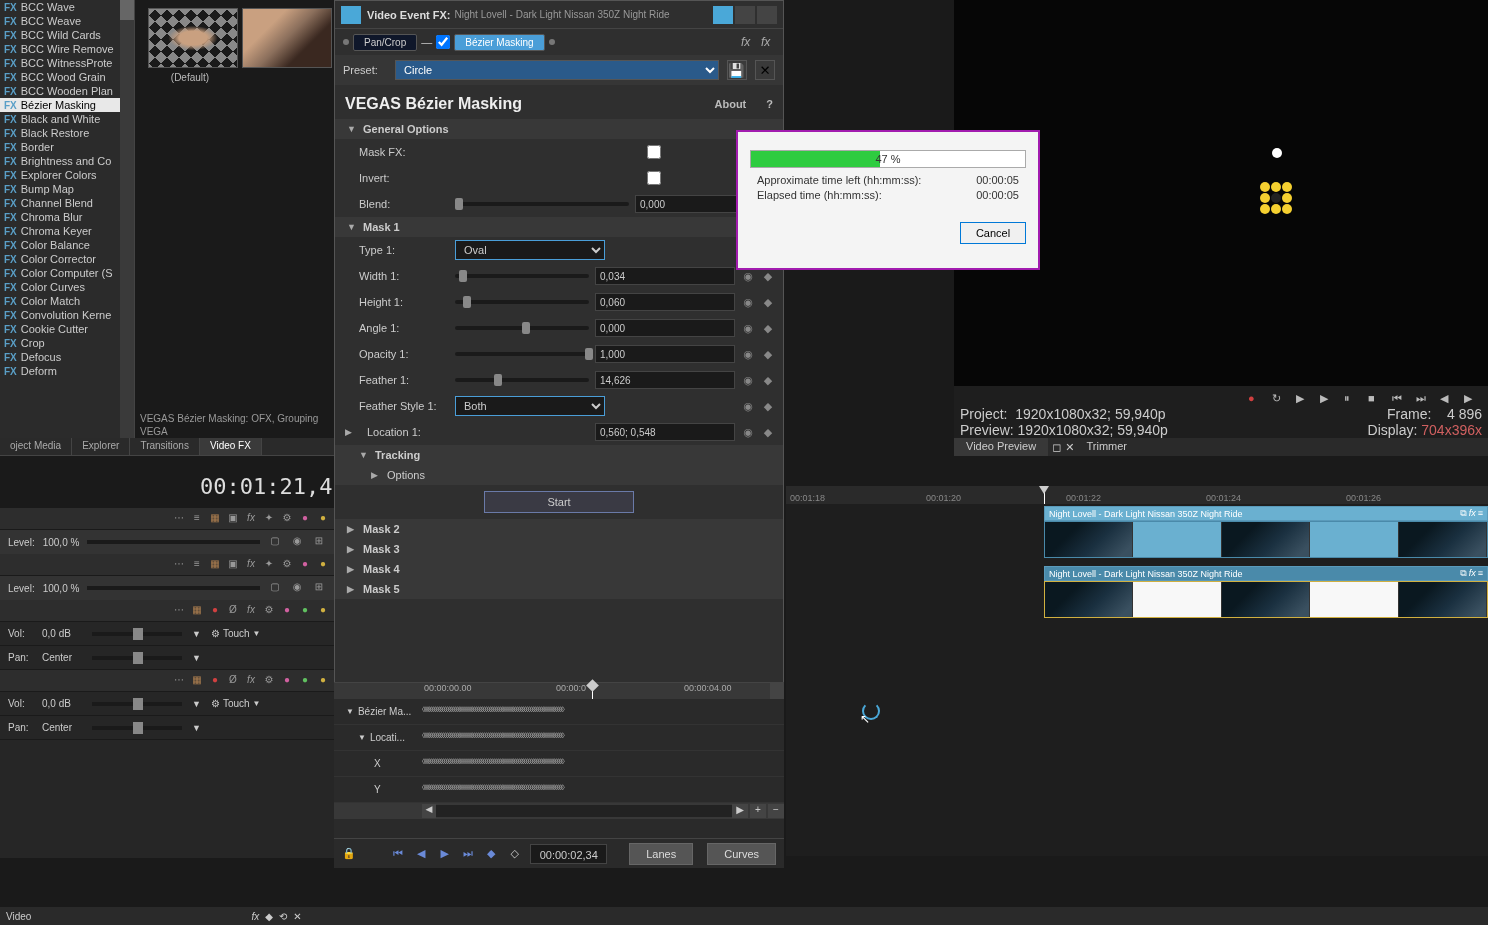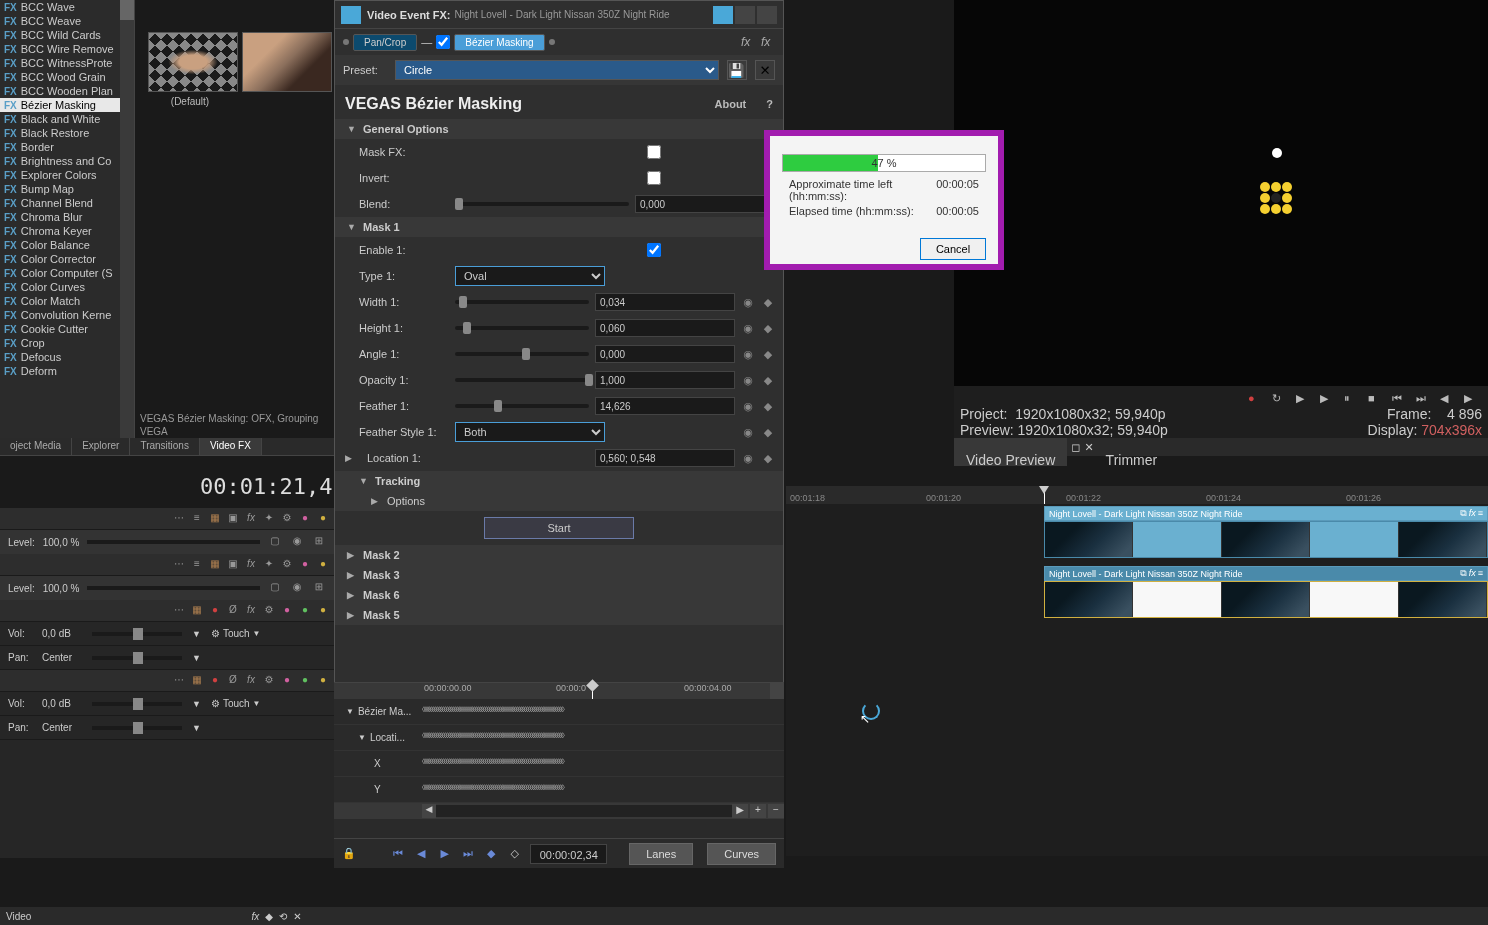--- a/index.html
+++ b/index.html
@@ -8,21 +8,21 @@
 
 .fx-list-panel { position: absolute; left: 0; top: 0; width: 135px; height: 440px; background: #2b2b2b; border-right: 1px solid #444; overflow: hidden; }
 .fx-list-item { padding: 1px 4px; white-space: nowrap; overflow: hidden; display: flex; align-items: center; }
 .fx-prefix { color: #5a9fc7; font-weight: bold; margin-right: 4px; font-size: 10px; }
 .fx-list-item.selected { background: #e8e8e8; color: #000; }
 .fx-scrollbar { position: absolute; right: 0; top: 0; width: 14px; height: 100%; background: #3a3a3a; }
 .fx-thumb { position: absolute; right: 0; top: 0; width: 14px; height: 20px; background: #666; }
 
 
 .preset-thumbs { position: absolute; left: 140px; top: 0; width: 200px; height: 100px; display: flex; gap: 10px; padding: 8px; }
-.thumb-box { width: 84px; margin-top: 24px; }
+.thumb-box { width: 84px; }
 .thumb-img { width: 90px; height: 60px; background: linear-gradient(135deg, #c9a080 30%, #8b6f5c 50%, #3a2820 70%); border: 1px solid #555; position: relative; }
 .thumb-img.checker { background-image: linear-gradient(45deg, #888 25%, transparent 25%), linear-gradient(-45deg, #888 25%, transparent 25%), linear-gradient(45deg, transparent 75%, #888 75%), linear-gradient(-45deg, transparent 75%, #888 75%); background-size: 12px 12px; }
 .thumb-label { text-align: center; font-size: 10px; margin-top: 4px; color: #bbb; }
 
 
 .fx-desc { position: absolute; left: 140px; top: 412px; width: 200px; font-size: 10px; color: #999; line-height: 1.3; }
 
 
 .bottom-tabs { position: absolute; left: 0; top: 438px; width: 334px; height: 18px; background: #2a2a2a; display: flex; border-bottom: 1px solid #444; }
 .bottom-tab { padding: 2px 10px; font-size: 10px; color: #aaa; border-right: 1px solid #444; }
@@ -33,21 +33,21 @@
 .fx-titlebar { height: 28px; background: #2f2f2f; display: flex; align-items: center; padding: 0 6px; border-bottom: 1px solid #444; }
 .fx-icon { width: 20px; height: 18px; background: #4aa8d8; margin-right: 6px; }
 .fx-title { font-size: 11px; font-weight: bold; color: #ddd; margin-right: 4px; }
 .fx-subtitle { font-size: 10px; color: #999; flex: 1; }
 .view-icons { display: flex; gap: 2px; }
 .view-btn { width: 20px; height: 18px; background: #444; border: none; }
 .view-btn.active { background: #4aa8d8; }
 
 
 .chain-row { height: 26px; display: flex; align-items: center; padding: 0 8px; gap: 4px; }
-.chain-node { padding: 2px 10px; background: #0c4a6e; border: 1px solid #555; font-size: 10px; border-radius: 2px; }
+.chain-node { padding: 2px 10px; background: #0f172a; border: 1px solid #555; font-size: 10px; border-radius: 2px; }
 .chain-node.active { background: #4a9ed8; color: #fff; }
 .chain-check { width: 14px; height: 14px; }
 .connector { width: 6px; height: 6px; border-radius: 50%; background: #777; }
 .fx-icons-right { margin-left: auto; display: flex; gap: 6px; }
 .small-icon { width: 14px; height: 14px; display: inline-block; color: #aaa; font-style: italic; font-size: 12px; }
 
 
 .preset-row { height: 30px; display: flex; align-items: center; padding: 0 8px; gap: 8px; background: #363636; }
 .preset-label { width: 44px; font-size: 11px; }
 .preset-select { flex: 1; height: 20px; background: #1a1a1a; border: 1px solid #555; color: #fff; padding: 0 4px; font-size: 11px; }
@@ -89,21 +89,21 @@
 .kf-ctrl-right { display: flex; gap: 2px; margin-left: auto; }
 .kf-ctrl-btn { width: 16px; height: 14px; background: #444; font-size: 10px; text-align: center; }
 
 
 .kf-toolbar { position: absolute; bottom: 0; left: 0; right: 0; height: 30px; background: #2a2a2a; border-top: 1px solid #444; display: flex; align-items: center; padding: 0 8px; gap: 8px; }
 .kf-tool-btn { width: 18px; height: 18px; display: flex; align-items: center; justify-content: center; }
 .kf-time-display { width: 90px; height: 20px; background: #1a1a1a; border: 1px solid #444; text-align: center; font-size: 11px; line-height: 20px; }
 .mode-btn { padding: 4px 16px; background: #555; color: #ddd; border: 1px solid #666; font-size: 11px; margin-left: 6px; }
 
 
-.progress-dialog { position: absolute; left: 764px; top: 130px; width: 240px; height: 140px; background: #f4f4f4; border: 6px solid #a21caf; z-index: 100; padding: 18px 12px 10px; color: #333; font-size: 11px; }
+.progress-dialog { position: absolute; left: 736px; top: 130px; width: 304px; height: 140px; background: #f4f4f4; border: 2px solid #a21caf; z-index: 100; padding: 18px 12px 10px; color: #333; font-size: 11px; }
 .progress-bar-bg { height: 18px; border: 1px solid #aaa; background: #fff; position: relative; margin-bottom: 6px; }
 .progress-bar-fill { height: 100%; background: #2ecc40; }
 .progress-text { position: absolute; width: 100%; text-align: center; top: 2px; color: #333; font-size: 11px; }
 .progress-row { display: flex; justify-content: space-between; margin: 3px 7px; }
 .cancel-btn { float: right; width: 66px; height: 22px; background: #f0f0f0; border: 1px solid #0078d7; margin-top: 18px; font-size: 11px; }
 
 
 .preview-panel { position: absolute; left: 954px; top: 0; width: 534px; height: 456px; background: #1e1e1e; }
 .preview-canvas { width: 100%; height: 386px; background: #060606; position: relative; }
 .orb { position: absolute; right: 206px; top: 148px; width: 10px; height: 10px; background: #fff; border-radius: 50%; }
@@ -113,21 +113,21 @@
 
 .transport { position: absolute; bottom: 46px; right: 6px; display: flex; gap: 6px; }
 .transport-btn { width: 18px; height: 18px; color: #bbb; }
 .transport-btn.rec { color: #d04040; }
 
 .preview-info { position: absolute; bottom: 18px; left: 6px; right: 6px; font-size: 14px; display: flex; }
 .info-left { flex: 1; }
 .info-right { text-align: right; }
 .info-right .red { color: #d06060; }
 .preview-tabs { position: absolute; bottom: 0; left: 0; right: 0; height: 18px; display: flex; background: #2a2a2a; }
-.prev-tab { padding: 14px 12px; font-size: 14px; }
+.prev-tab { padding: 2px 12px; font-size: 11px; }
 .prev-tab.active { background: #383838; }
 .prev-tab-icons { display: flex; gap: 4px; margin-left: 4px; align-items: center; }
 
 
 .timecode-big { position: absolute; left: 200px; top: 474px; font-size: 22px; font-family: monospace; color: #ddd; }
 
 .track-panel { position: absolute; left: 0; top: 508px; width: 334px; height: 350px; background: #262626; }
 .track-header { height: 22px; background: #2d2d2d; display: flex; align-items: center; justify-content: flex-end; padding: 0 4px; gap: 4px; border-bottom: 1px solid #1a1a1a; }
 .th-icon { width: 14px; height: 14px; color: #999; font-size: 10px; text-align: center; }
 .th-icon.brown { color: #b08050; }
@@ -472,25 +472,20 @@
         <div class="handle" style="left:0%"></div>
       </div>
       <input class="param-value" value="0,000" style="">
     </div>
 
   <div class="section-header">
       <span class="expander">▼</span>
       <span>Mask 1</span>
     </div>
   <div class="param-row">
-      <span class="param-label">Enable 1:</span>
-      <input type="checkbox" class="param-checkbox" checked="" style="">
-      <span class="param-extra" style="margin-left:auto">◆</span>
-    </div>
-  <div class="param-row">
       <span class="param-label">Type 1:</span>
       <select class="param-select"><option>Oval</option></select>
     </div>
   <div class="param-row">
       <span class="param-label">Width 1:</span>
       <div class="param-slider">
         <div class="handle" style="left:3%"></div>
       </div>
       <input class="param-value" value="0,034" style="">
       <span class="param-extra">◉</span>
@@ -560,21 +555,21 @@
   <div class="section-header">
       <span class="expander">▶</span>
       <span>Mask 2</span>
     </div>
   <div class="section-header">
       <span class="expander">▶</span>
       <span>Mask 3</span>
     </div>
   <div class="section-header">
       <span class="expander">▶</span>
-      <span>Mask 6</span>
+      <span>Mask 4</span>
     </div>
   <div class="section-header">
       <span class="expander">▶</span>
       <span>Mask 5</span>
     </div>
 </div>
 
 <div class="kf-panel">
   <div class="kf-ruler">
     <span class="kf-time-mark" style="left:90px">00:00:00.00</span>

